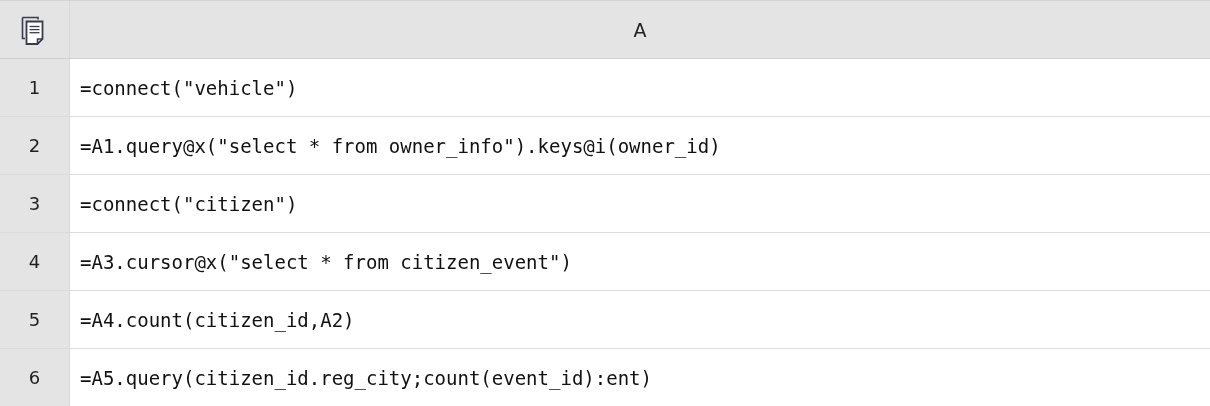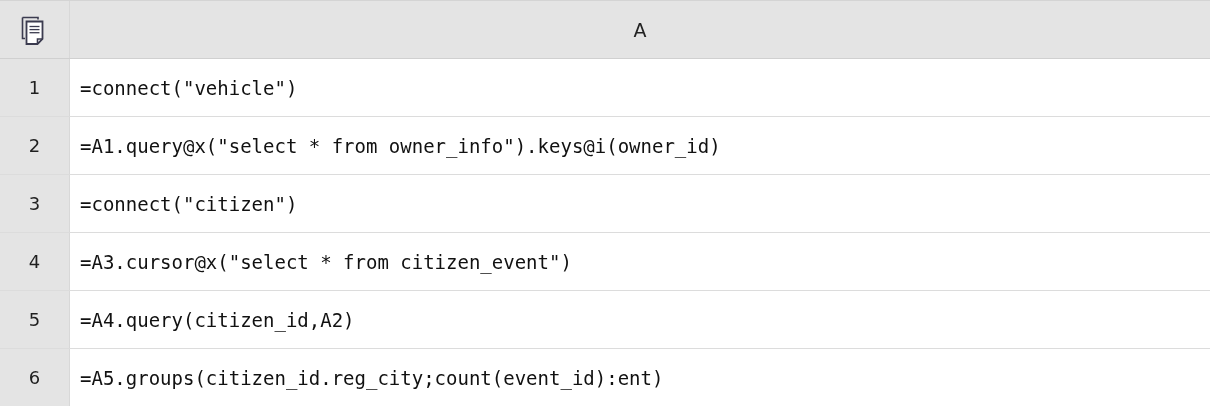--- a/index.html
+++ b/index.html
@@ -155,26 +155,26 @@
       <div class="row-header">
         <span>4</span>
       </div>
       <div class="cell">=A3.cursor@x("select * from citizen_event")</div>
     </div>
 
     <div class="grid-row">
       <div class="row-header">
         <span>5</span>
       </div>
-      <div class="cell">=A4.query(citizen_id,A2)</div>
+      <div class="cell">=A4.count(citizen_id,A2)</div>
     </div>
 
     <div class="grid-row">
       <div class="row-header">
         <span>6</span>
       </div>
-      <div class="cell">=A5.groups(citizen_id.reg_city;count(event_id):ent)</div>
+      <div class="cell">=A5.query(citizen_id.reg_city;count(event_id):ent)</div>
     </div>
 
   </div>
 </div>
 
 <div class="below-grid"></div>
 
 </body></html>

